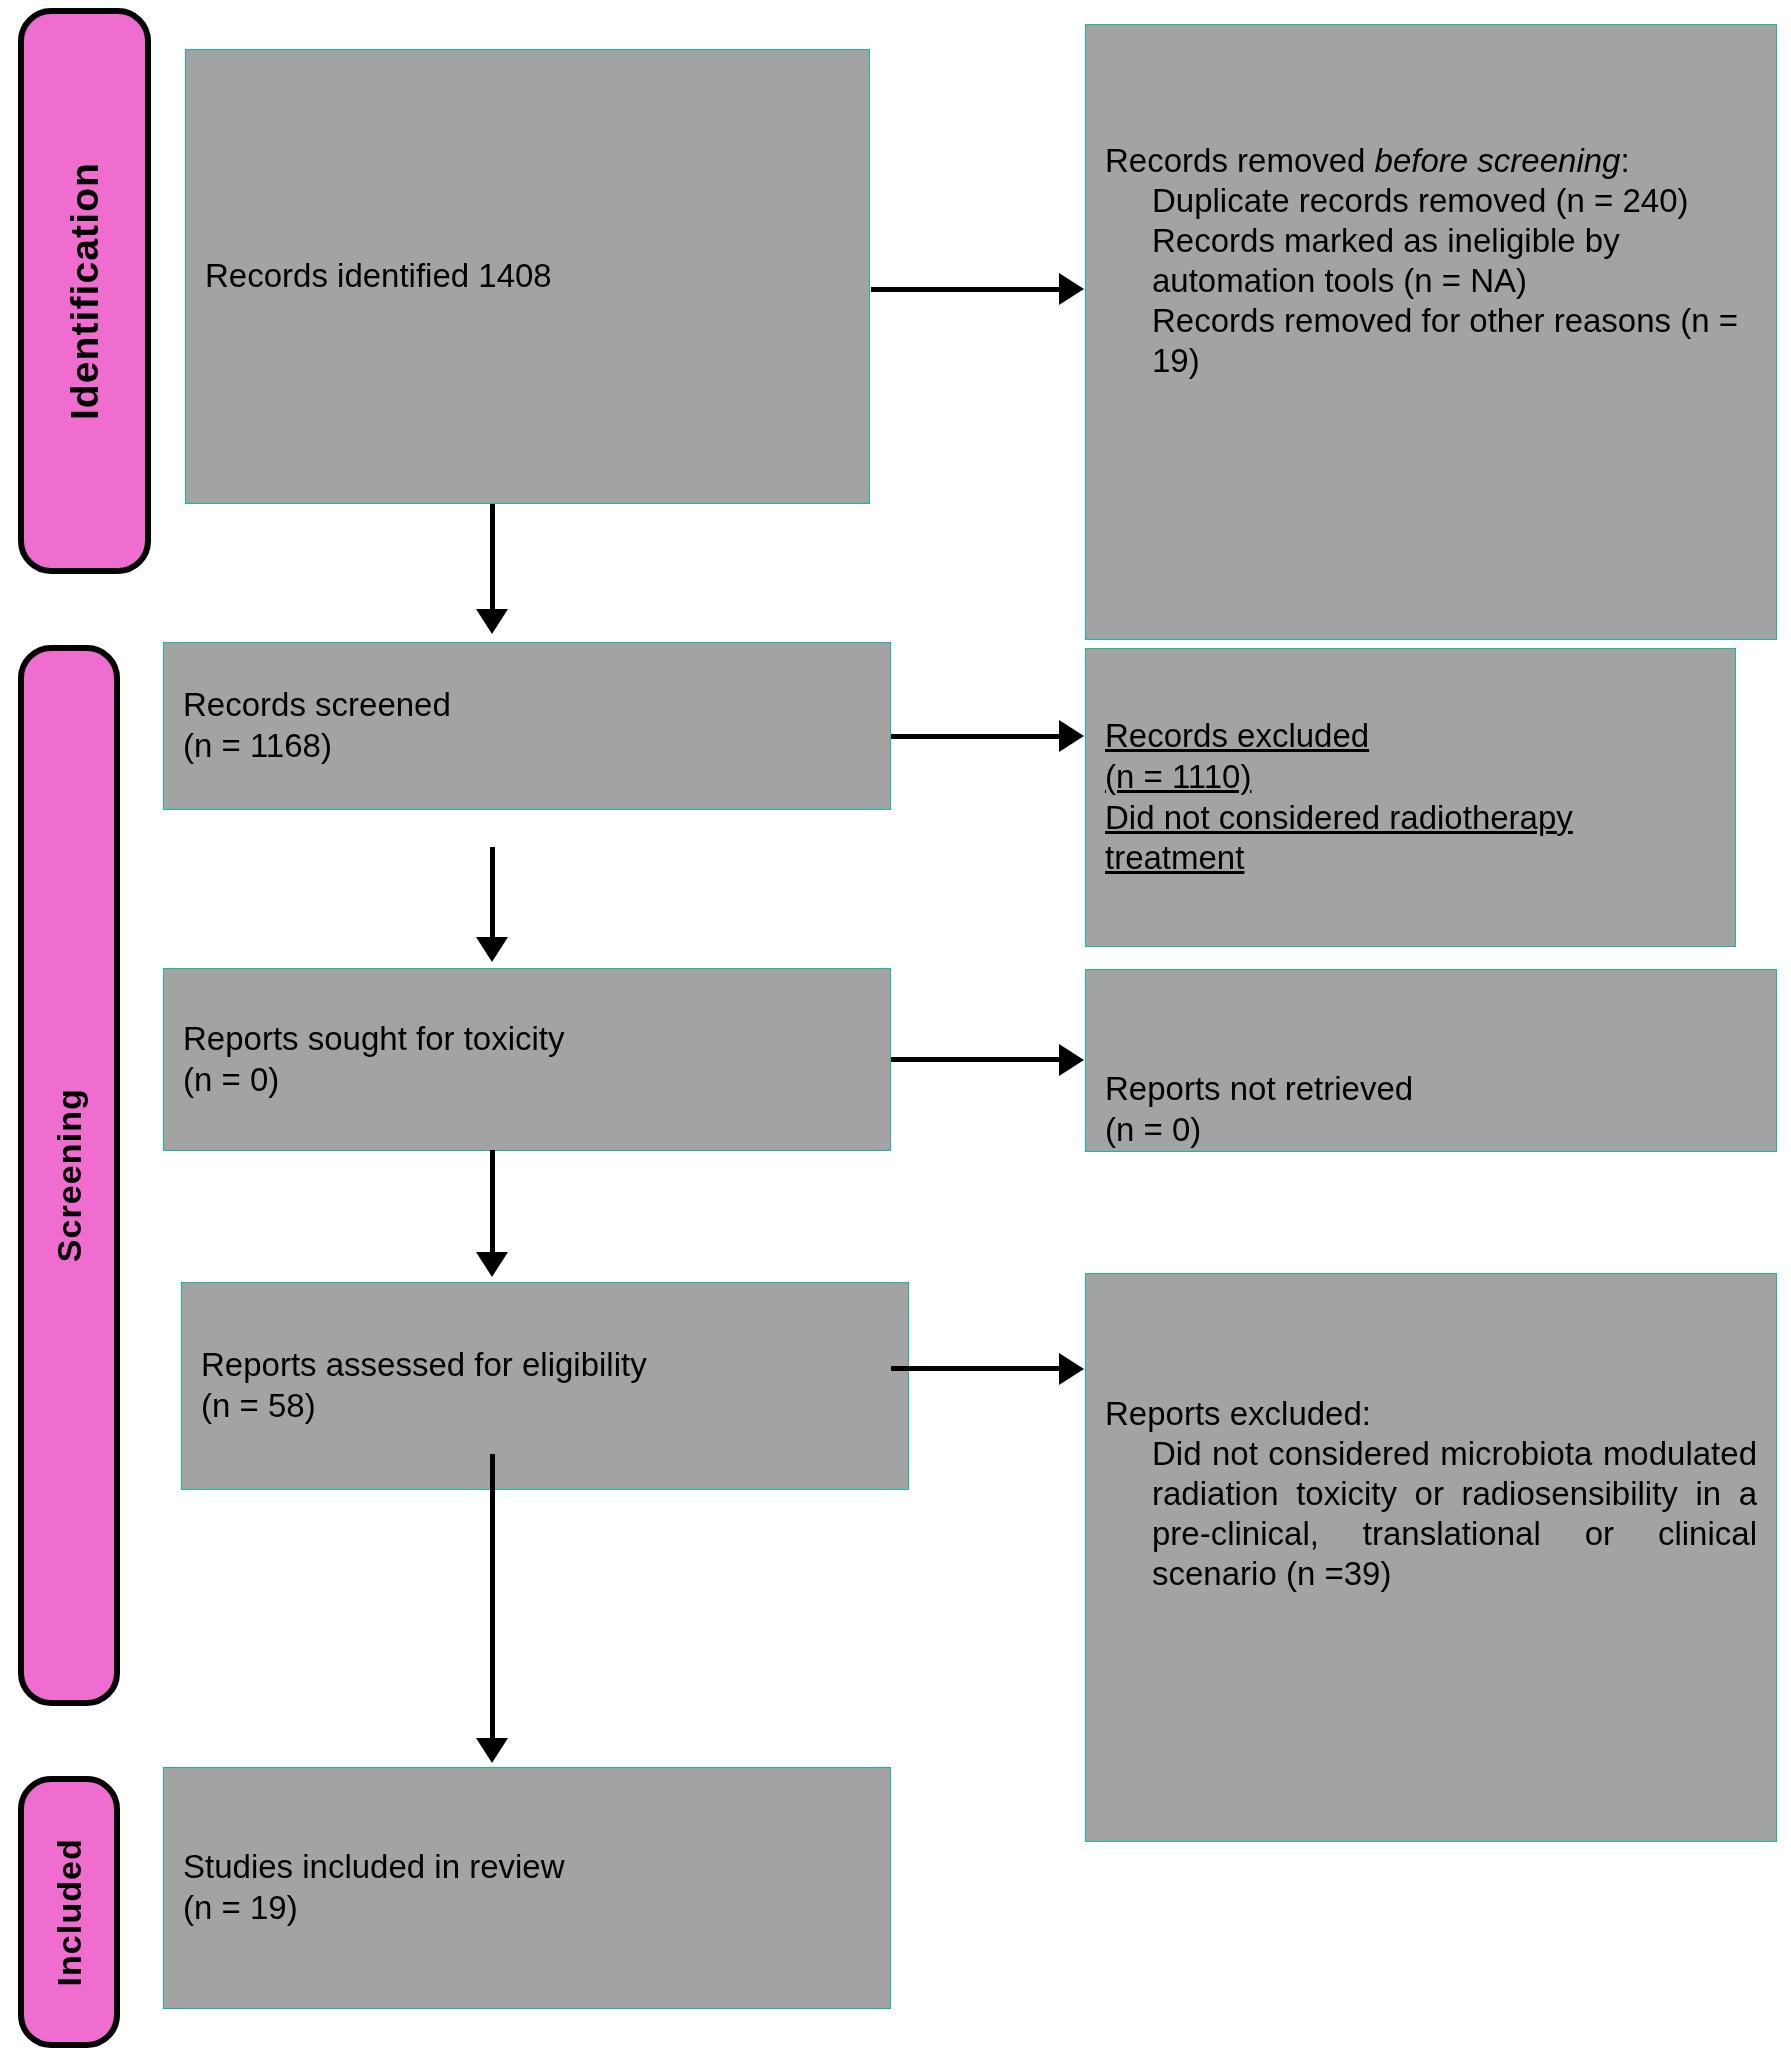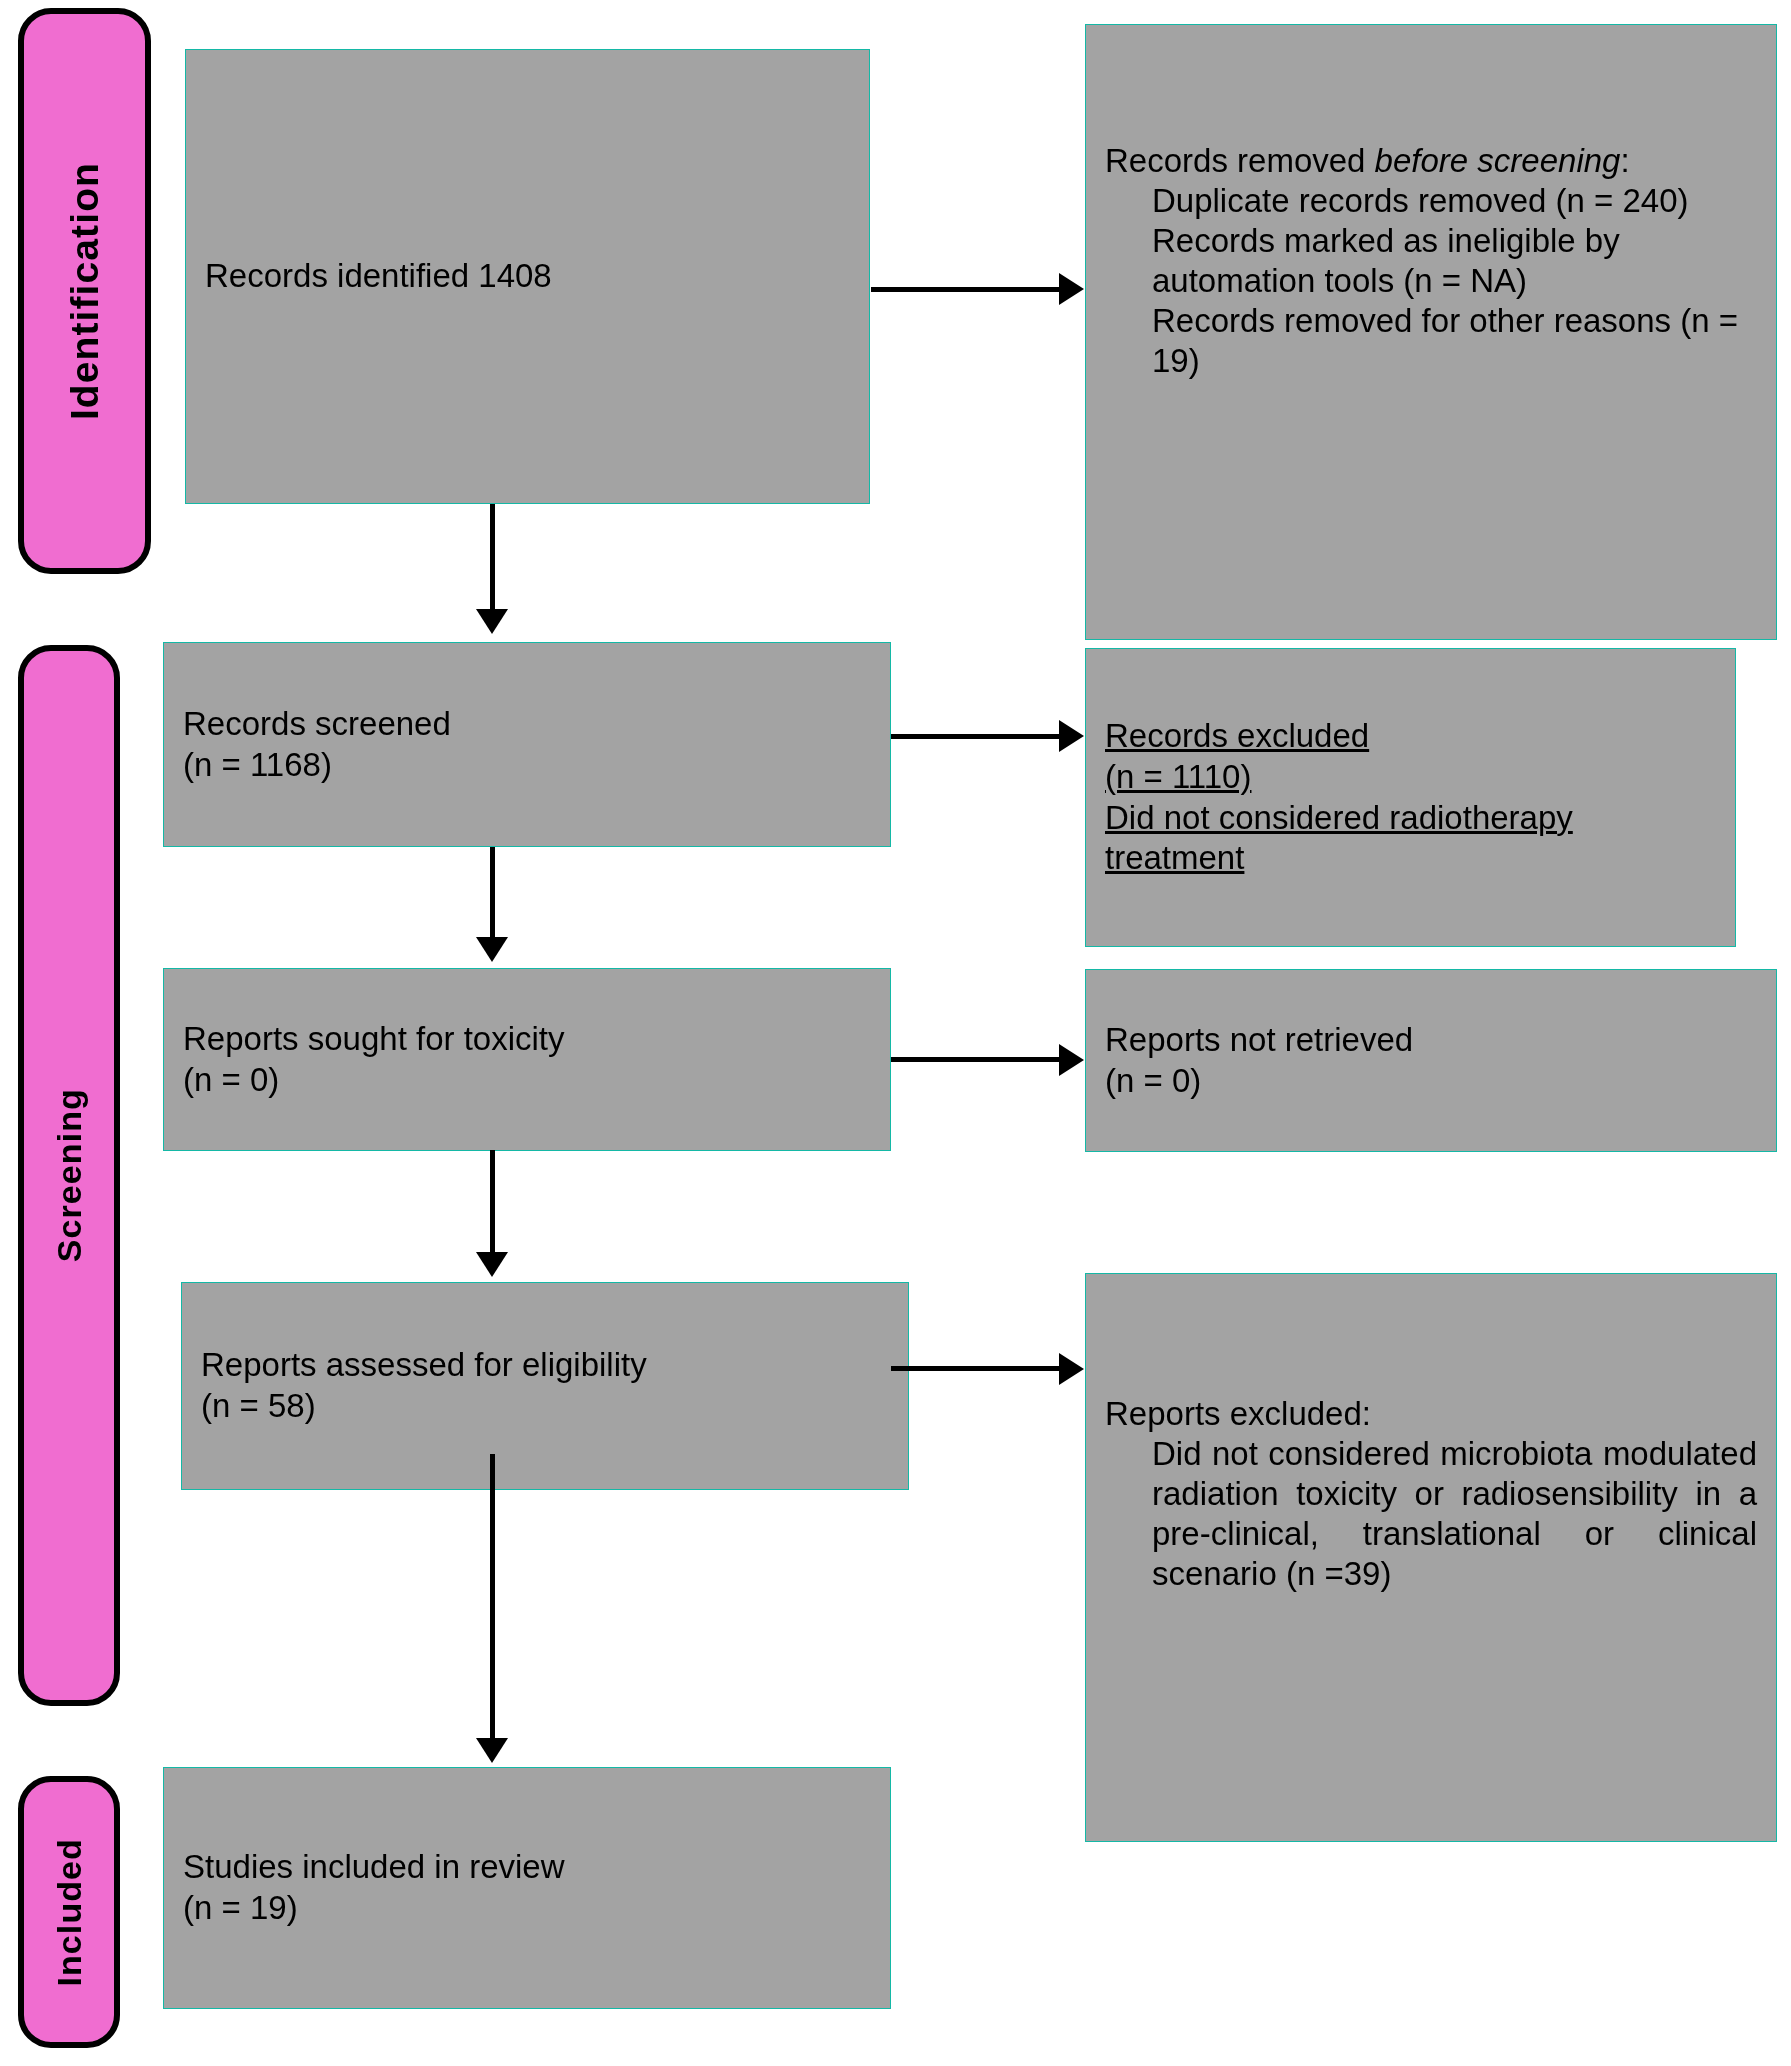--- a/index.html
+++ b/index.html
@@ -64,21 +64,21 @@
       <p class="tight indent">Records removed for other reasons (n = 19)</p>
     </div>
   </div>
 
   <div class="hline" style="left:871px;top:287px;width:189px;"></div>
   <div class="arrR" style="left:1059px;top:273px;"></div>
 
   <div class="vline" style="left:490px;top:504px;height:109px;"></div>
   <div class="arrD" style="left:476px;top:609px;"></div>
 
-  <div class="box" style="left:163px;top:642px;width:728px;height:205px;">
+  <div class="box" style="left:163px;top:642px;width:728px;height:168px;">
     <div class="inner">
       <p>Records screened</p>
       <p>(n = 1168)</p>
     </div>
   </div>
 
   <div class="box" style="left:1085px;top:648px;width:651px;height:299px;text-decoration:underline;">
     <div class="inner">
       <p>Records excluded</p>
       <p>(n = 1110)</p>
@@ -92,21 +92,21 @@
   <div class="vline" style="left:490px;top:847px;height:93px;"></div>
   <div class="arrD" style="left:476px;top:937px;"></div>
 
   <div class="box" style="left:163px;top:968px;width:728px;height:183px;">
     <div class="inner">
       <p>Reports sought for toxicity</p>
       <p>(n = 0)</p>
     </div>
   </div>
 
-  <div class="box" style="left:1085px;top:969px;width:692px;height:183px;">
+  <div class="box" style="left:1085px;top:969px;width:692px;height:183px;align-items:flex-end;">
     <div class="inner">
       <p>Reports not retrieved</p>
       <p>(n = 0)</p>
     </div>
   </div>
 
   <div class="hline" style="left:891px;top:1057px;width:168px;"></div>
   <div class="arrR" style="left:1059px;top:1044px;"></div>
 
   <div class="vline" style="left:490px;top:1150px;height:105px;"></div>

